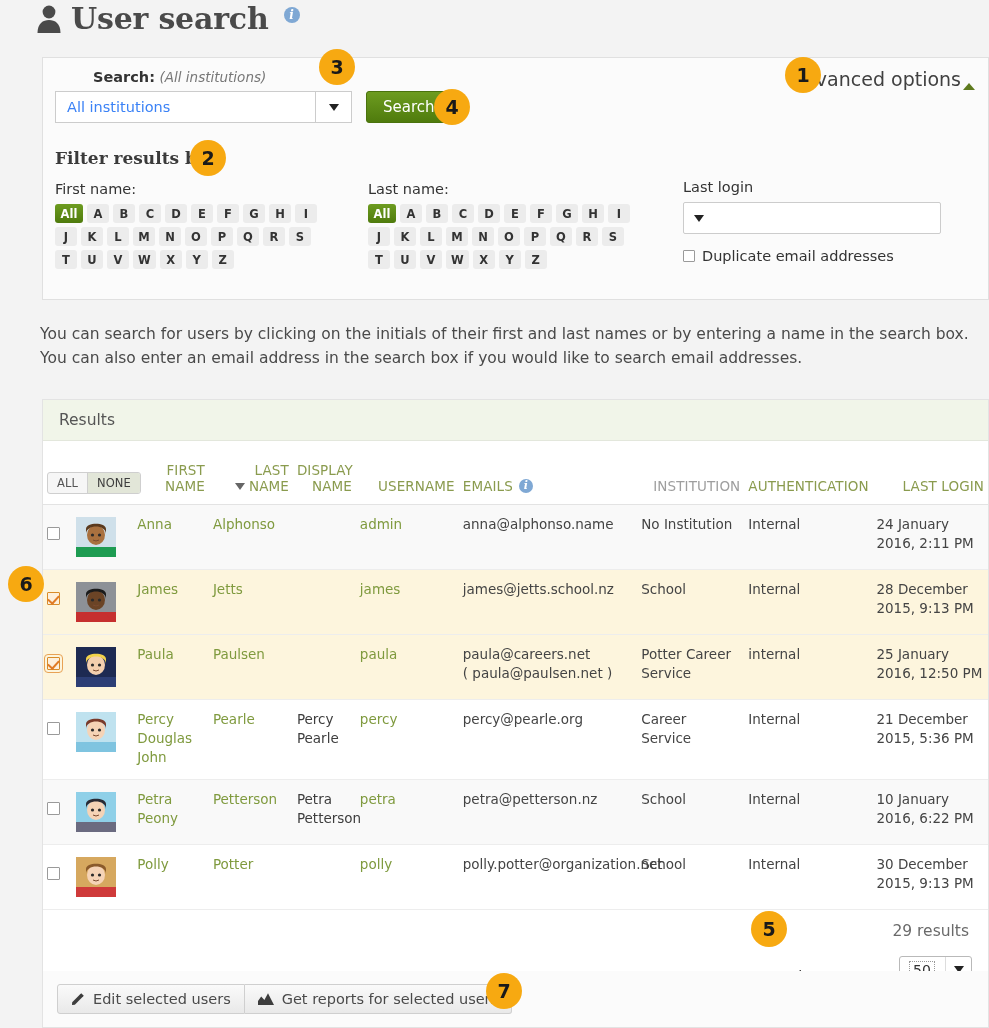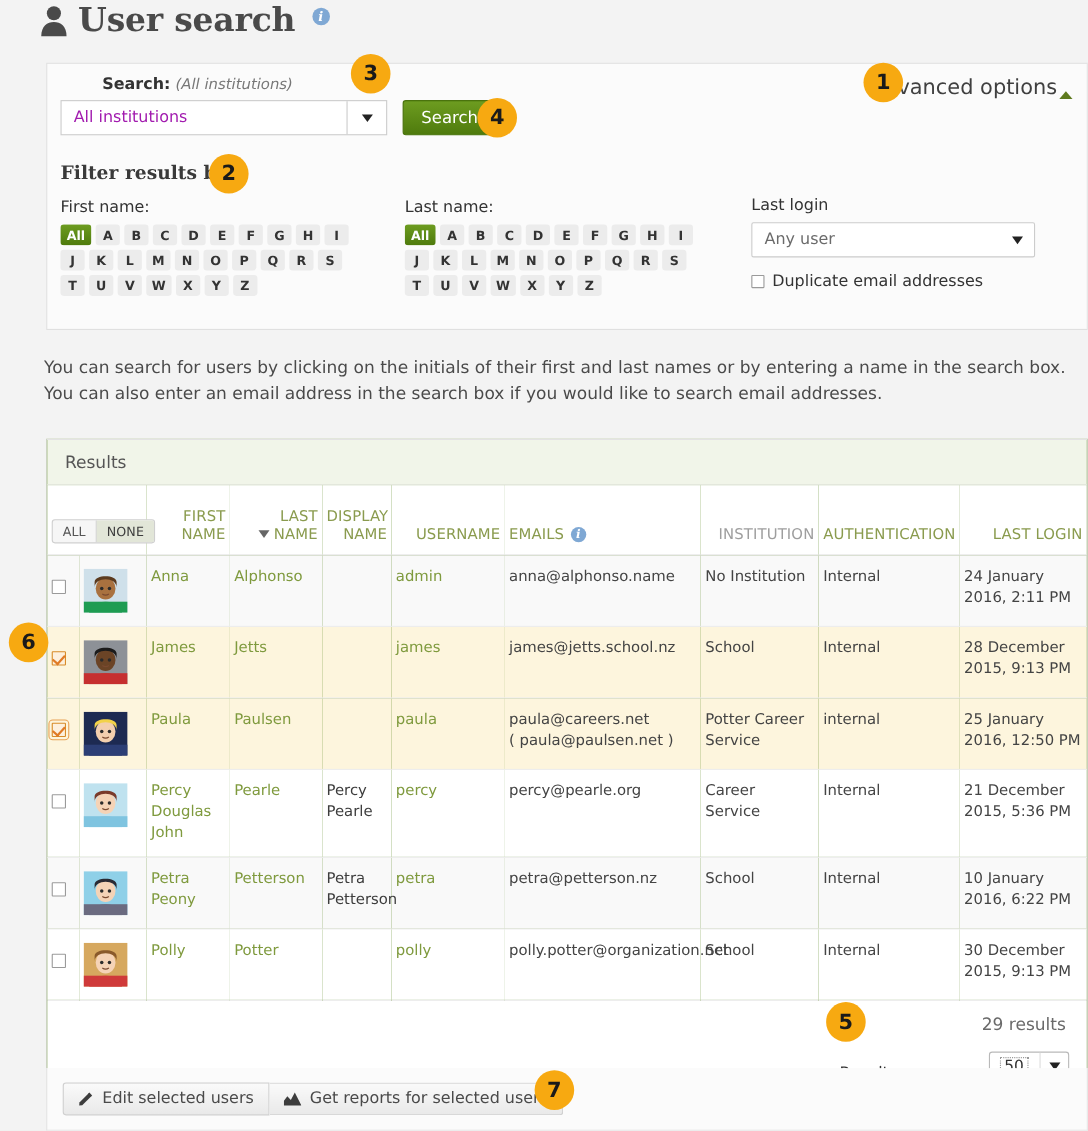--- a/index.html
+++ b/index.html
@@ -77,21 +77,21 @@
   }
   .select-wrap {
     display: flex; align-items: stretch;
     width: 297px; height: 32px;
     border: 1px solid #ccc; background: #fff;
   }
   .select-text {
     flex: 1;
     display: flex; align-items: center;
     padding-left: 11px;
-    font-size: 14.5px; color: #a21caf;
+    font-size: 14.5px; color: #3b82f6;
   }
   .select-arrow {
     width: 36px;
     border-left: 1px solid #ccc;
     display: flex; align-items: center; justify-content: center;
   }
   .tri-down {
     width: 0; height: 0;
     border-left: 5px solid transparent;
     border-right: 5px solid transparent;
@@ -472,21 +472,20 @@
           <span class="alpha">X</span>
           <span class="alpha">Y</span>
           <span class="alpha">Z</span>
         </div>
       </div>
     </div>
 
     <div class="col-login">
       <div class="col-label">Last login</div>
       <div class="login-select">
-        <div class="select-text">Any user</div>
         <div class="select-arrow">
           <span class="tri-down"></span>
         </div>
       </div>
       <div class="dup-row">
         <span class="cb"></span>
         <span class="dup-label">Duplicate email addresses</span>
       </div>
     </div>
   </div>

